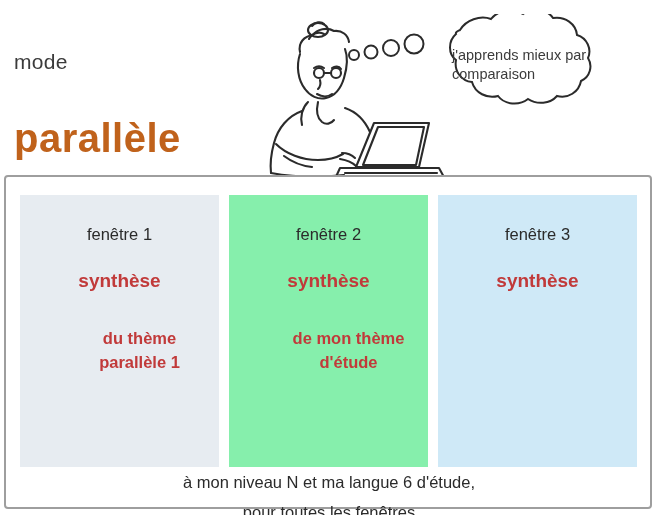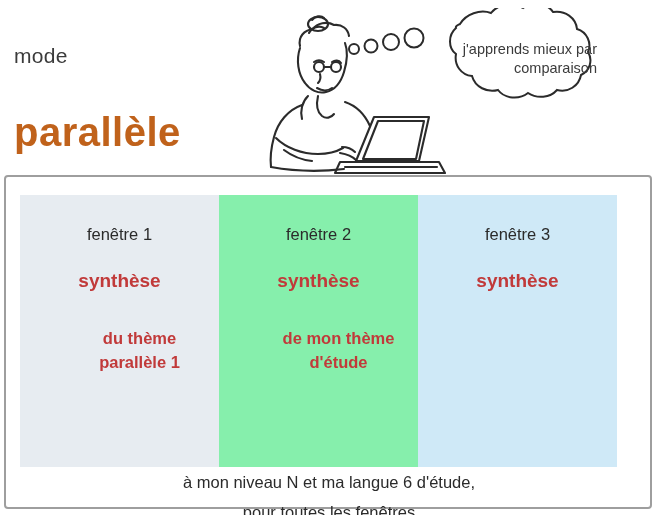--- a/index.html
+++ b/index.html
@@ -12,21 +12,21 @@
     height: 515px;
     font-family: "Liberation Sans", sans-serif;
     position: relative;
     overflow: hidden;
   }
 
   
   #header {
     position: absolute;
     left: 0;
-    top: 6px;
+    top: 12px;
     width: 576px;
     height: 172px;
   }
 
   #mode-label {
     position: absolute;
     left: 14px;
     top: 38px;
     font-size: 21px;
     color: #3b3b3b;
@@ -59,21 +59,21 @@
     left: 340px;
     top: 2px;
     width: 270px;
     height: 130px;
   }
   #thought-text {
     position: absolute;
     left: 452px;
     top: 34px;
     width: 145px;
-    text-align: right;
+    text-align: left;
     font-size: 14.5px;
     color: #3b3b3b;
     line-height: 19px;
   }
 
   
   #main-panel {
     position: absolute;
     left: 4px;
     top: 175px;
@@ -85,20 +85,21 @@
     box-sizing: border-box;
   }
 
   #columns {
     position: absolute;
     left: 14px;
     top: 18px;
     width: 618px;
     height: 272px;
     display: flex;
+    gap: 10px;
   }
 
   .column {
     width: 199px;
     height: 272px;
     box-sizing: border-box;
     padding-top: 30px;
     text-align: center;
   }
   .col-1 { background: #e7ecf1; }

